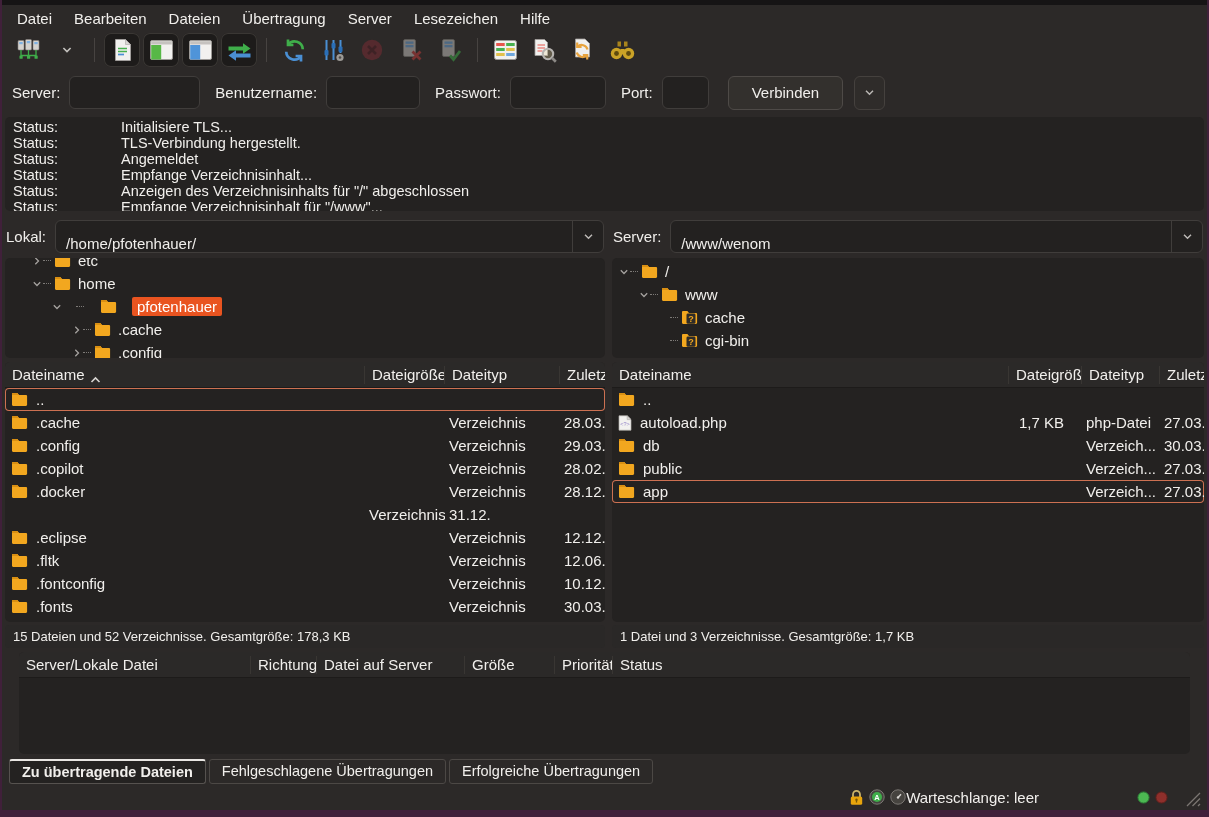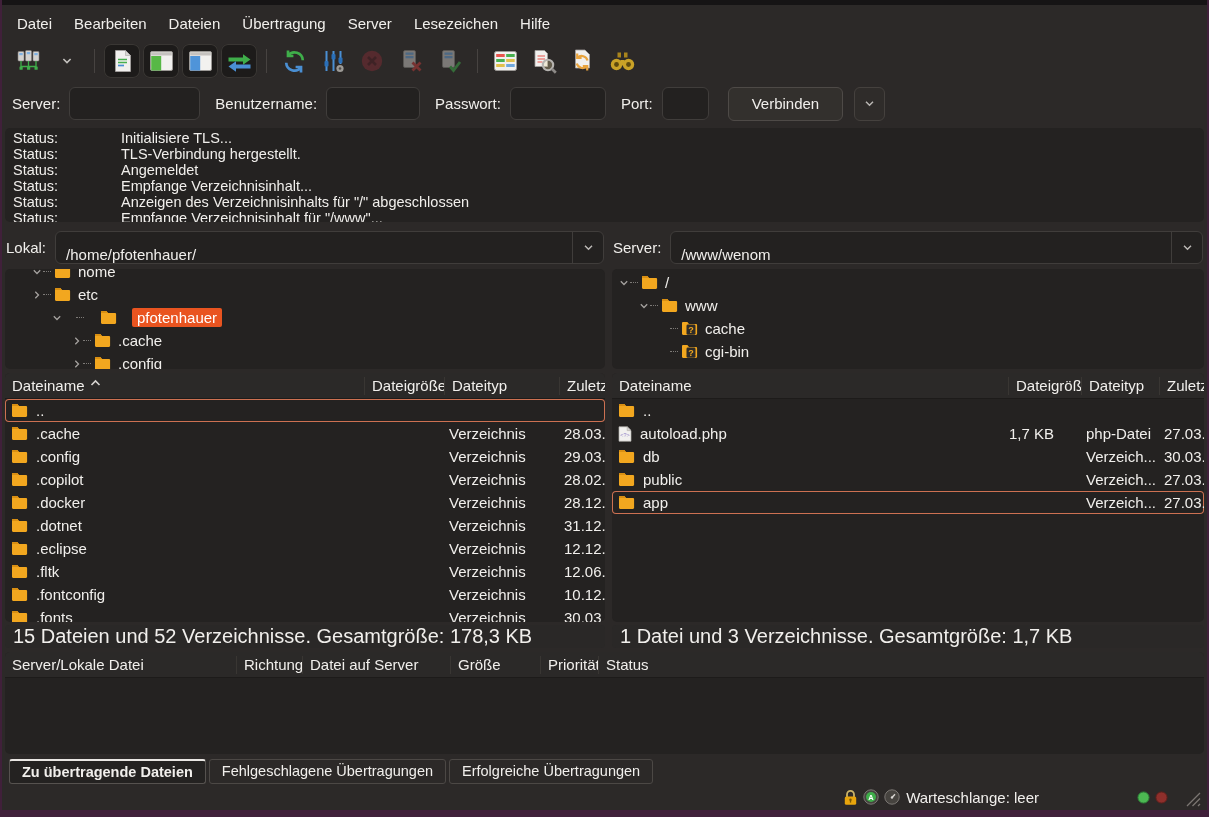--- a/index.html
+++ b/index.html
@@ -5,21 +5,21 @@
   * { box-sizing: border-box; margin: 0; padding: 0; }
   body { background:#1a1819; font-family:"Liberation Sans","DejaVu Sans",sans-serif; }
   .window{
     width:1209px;height:817px;overflow:hidden;position:relative;
     background:#2c2928;color:#f1efec;font-size:15px;
     border-left:2px solid #40203a;border-right:2px solid #40203a;border-bottom:7px solid #40203a;
     display:flex;flex-direction:column;
   }
   .top-strip{height:5px;background:#161415;flex:none}
   
-  .menubar{height:25px;display:flex;align-items:center;padding:18px 4px;flex:none}
+  .menubar{height:25px;display:flex;align-items:flex-start;padding:4px 4px;flex:none}
   .menu-item{padding:1px 11px;border-radius:3px;cursor:default;white-space:nowrap}
   
   .toolbar{height:40px;display:flex;align-items:center;padding:0 8px;gap:3px;flex:none}
   .tbtn{width:36px;height:34px;display:flex;align-items:center;justify-content:center;border-radius:7px;flex:none}
   .tbtn.pressed{background:#1d1b1a;box-shadow:inset 0 0 0 1px #3a3734}
   .tbtn.disabled{opacity:.5}
   .tsep{width:1px;height:24px;background:#474341;margin:0 6px;flex:none}
   
   .quickconnect{height:45px;display:flex;align-items:center;padding:0 10px;gap:9px;flex:none}
   .qc-label{white-space:nowrap;margin-left:6px}
@@ -56,46 +56,46 @@
   .tree-row.selected .tree-label{background:var(--accent,#e95420);color:#fff}
   
   .list-panel{flex:1;margin-top:4px;background:#242221;border-radius:5px;overflow:hidden;
     display:flex;flex-direction:column;min-height:0}
   .list-header{height:26px;flex:none;display:grid;align-items:center;background:#2b2928;
     border-bottom:1px solid #1d1b1a}
   .local-grid{grid-template-columns:1fr 80px 115px 45px}
   .remote-grid{grid-template-columns:1fr 73px 78px 44px}
   .queue-grid{grid-template-columns:232px 66px 148px 90px 58px 1fr}
   .hcell{padding-left:7px;height:18px;line-height:18px;overflow:hidden;white-space:nowrap;
-    border-right:1px solid #393633;display:flex;align-items:flex-start;gap:5px}
+    border-right:1px solid #393633;display:flex;align-items:flex-end;gap:5px}
   .hcell:last-child{border-right:none}
   .hcell .sort-arrow{display:none;margin-top:2px}
   .hcell.sorted .sort-arrow{display:inline-flex}
   .list-body{flex:1;overflow:hidden}
   .file-row{height:23px;display:grid;align-items:center}
   .file-row.focused{box-shadow:inset 0 0 0 1px var(--outline,#cd7152);border-radius:4px}
   .cell{overflow:hidden;white-space:nowrap}
   .cell.name{display:flex;align-items:center;gap:6px;padding-left:6px}
-  .cell.size{text-align:left;padding-right:8px}
+  .cell.size{text-align:center;padding-right:8px}
   .cell.type,.cell.date{padding-left:4px}
   .pane-status{height:23px;margin:3px 0 2px 0;background:#2a2827;border-radius:4px;line-height:23px;
-    padding-left:8px;font-size:20px;flex:none;overflow:hidden;white-space:nowrap}
+    padding-left:8px;font-size:13px;flex:none;overflow:hidden;white-space:nowrap}
   
-  .queue-panel{height:102px;margin:2px 3px;background:#242221;border-radius:5px;overflow:hidden;flex:none}
+  .queue-panel{height:102px;margin:2px 17px;background:#242221;border-radius:5px;overflow:hidden;flex:none}
   .queue-header{height:26px;display:grid;align-items:center;background:#2b2928;border-bottom:1px solid #1d1b1a}
   
   .tabs{height:28px;display:flex;align-items:flex-end;padding:0 7px;gap:3px;flex:none}
   .tab{height:25px;line-height:23px;padding:0 12px;border:1px solid #4c4845;border-radius:3px;
     background:#2c2928;font-size:14.5px;white-space:nowrap}
   .tab.active{background:#242221;border-color:#56524f;border-top:2px solid #e9e6e3;font-weight:bold}
   
   .statusbar{height:26px;display:flex;align-items:center;padding:0 6px 0 10px;flex:none}
   .sb-flex{flex:1}
   .sb-icons{display:flex;align-items:center;gap:5px}
-  .sb-text{margin-left:6px;white-space:nowrap}
+  .sb-text{margin-left:0;white-space:nowrap}
   .sb-gap{width:98px;flex:none}
   .leds{display:flex;align-items:center;gap:5px}
   .grip{margin-left:14px;display:flex;align-items:flex-end}
   svg{display:block}
 </style>
 </head>
 <body>
 
 <div class="window">
   <div class="top-strip"></div>
@@ -323,47 +323,47 @@
               </span>
             </span>
         </div>
       </div>
       <div class="tree-panel">
         <div class="tree-scroll clip-top">
 
             <div class="tree-row" style="padding-left: 26px;">
               <span class="expander">
                 <svg width="10" height="10" viewBox="0 0 10 10">
-                  <path d="M1.8 3.3l3.2 3.2 3.2-3.2" stroke="#a5a29f" stroke-width="1.3" fill="none"></path>
+                  <path d="M3.3 1.8l3.2 3.2-3.2 3.2" stroke="#a5a29f" stroke-width="1.3" fill="none"></path>
                 </svg>
               </span>
               <span class="tree-dots"></span>
               <span class="item-icon">
                 <svg width="17" height="15" viewBox="0 0 17 15">
                   <path d="M1 2.2C1 1.5 1.5 1 2.2 1h4.2l1.6 1.9h6.8c.8 0 1.3.5 1.3 1.2v8.7c0 .7-.5 1.2-1.3 1.2H2.2c-.7 0-1.2-.5-1.2-1.2z" fill="#f2a71f"></path>
                   <path d="M1 2.2C1 1.5 1.5 1 2.2 1h4.2l1.6 1.9H1z" fill="#d98f12"></path>
                 </svg>
               </span>
-              <span class="tree-label">home</span>
+              <span class="tree-label">etc</span>
             </div>
 
             <div class="tree-row" style="padding-left: 26px;">
               <span class="expander">
                 <svg width="10" height="10" viewBox="0 0 10 10">
-                  <path d="M3.3 1.8l3.2 3.2-3.2 3.2" stroke="#a5a29f" stroke-width="1.3" fill="none"></path>
+                  <path d="M1.8 3.3l3.2 3.2 3.2-3.2" stroke="#a5a29f" stroke-width="1.3" fill="none"></path>
                 </svg>
               </span>
               <span class="tree-dots"></span>
               <span class="item-icon">
                 <svg width="17" height="15" viewBox="0 0 17 15">
                   <path d="M1 2.2C1 1.5 1.5 1 2.2 1h4.2l1.6 1.9h6.8c.8 0 1.3.5 1.3 1.2v8.7c0 .7-.5 1.2-1.3 1.2H2.2c-.7 0-1.2-.5-1.2-1.2z" fill="#f2a71f"></path>
                   <path d="M1 2.2C1 1.5 1.5 1 2.2 1h4.2l1.6 1.9H1z" fill="#d98f12"></path>
                 </svg>
               </span>
-              <span class="tree-label">etc</span>
+              <span class="tree-label">home</span>
             </div>
 
             <div class="tree-row selected" style="padding-left: 46px; gap: 13px;">
               <span class="expander">
                 <svg width="10" height="10" viewBox="0 0 10 10">
                   <path d="M1.8 3.3l3.2 3.2 3.2-3.2" stroke="#a5a29f" stroke-width="1.3" fill="none"></path>
                 </svg>
               </span>
               <span class="tree-dots"></span>
               <span class="item-icon">
@@ -506,29 +506,20 @@
                   </svg>
                 </span>
                 <span>.docker</span>
               </span>
               <span class="cell size"></span>
               <span class="cell type">Verzeichnis</span>
               <span class="cell date">28.12.</span>
             </div>
 
             <div class="file-row local-grid">
-              <span class="cell name">
-                <span class="item-icon">
-                  <svg width="17" height="15" viewBox="0 0 17 15">
-                    <path d="M1 2.2C1 1.5 1.5 1 2.2 1h4.2l1.6 1.9h6.8c.8 0 1.3.5 1.3 1.2v8.7c0 .7-.5 1.2-1.3 1.2H2.2c-.7 0-1.2-.5-1.2-1.2z" fill="#f2a71f"></path>
-                    <path d="M1 2.2C1 1.5 1.5 1 2.2 1h4.2l1.6 1.9H1z" fill="#d98f12"></path>
-                  </svg>
-                </span>
-                <span>.dotnet</span>
-              </span>
               <span class="cell size"></span>
               <span class="cell type">Verzeichnis</span>
               <span class="cell date">31.12.</span>
             </div>
 
             <div class="file-row local-grid">
               <span class="cell name">
                 <span class="item-icon">
                   <svg width="17" height="15" viewBox="0 0 17 15">
                     <path d="M1 2.2C1 1.5 1.5 1 2.2 1h4.2l1.6 1.9h6.8c.8 0 1.3.5 1.3 1.2v8.7c0 .7-.5 1.2-1.3 1.2H2.2c-.7 0-1.2-.5-1.2-1.2z" fill="#f2a71f"></path>

